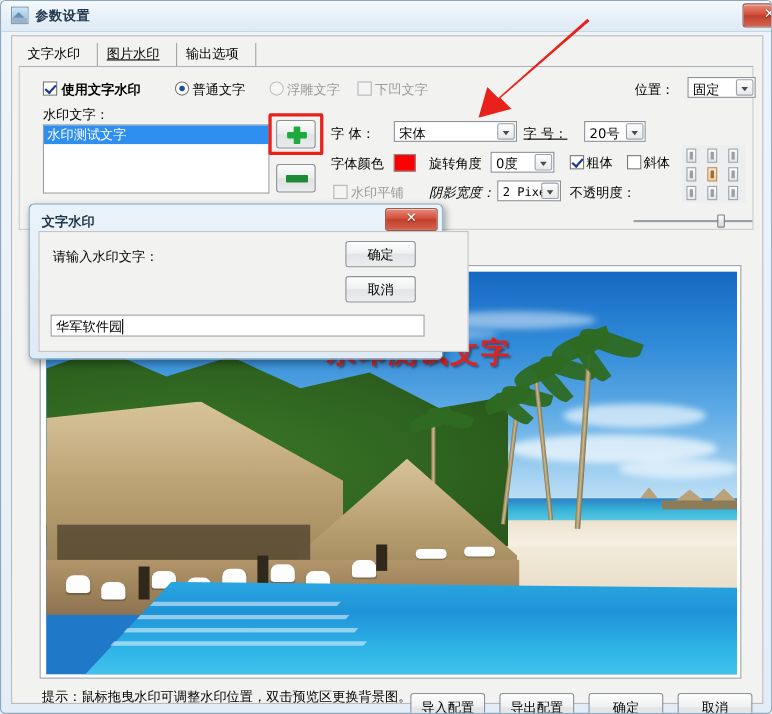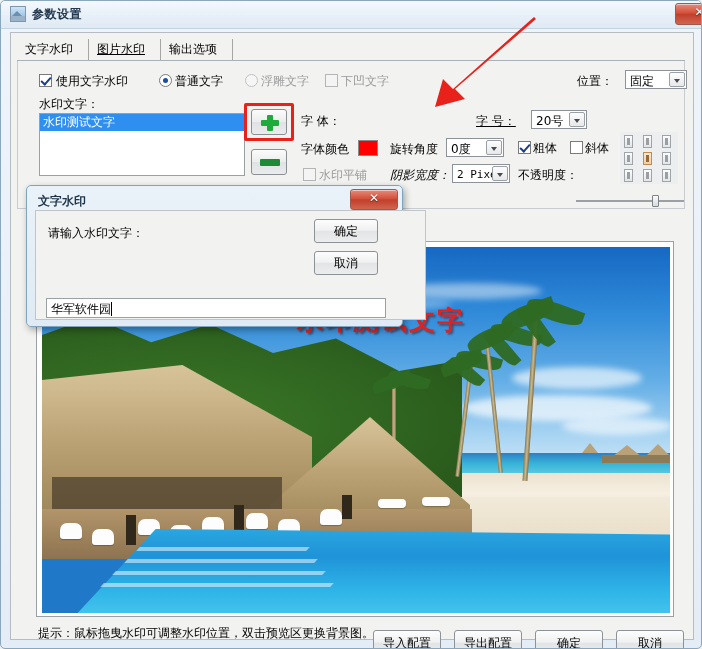--- a/index.html
+++ b/index.html
@@ -249,21 +249,21 @@
     position:absolute;left:0;top:1px;width:46px;text-align:center;color:#fff;
     font-size:12px;font-weight:bold;text-shadow:0 1px 1px rgba(0,0,0,.5);
   }
   .modal-body{
     position:absolute;left:8px;top:24px;width:391px;height:110px;
     background:#f2f2f0;border:1px solid #c0c5c9;box-sizing:border-box;
   }
   .modal-prompt{position:absolute;left:12px;top:14px;font-size:12px;color:#000;}
   .modal-input{
     position:absolute;left:10px;top:75px;width:340px;height:20px;
-    background:#fff;border:1px solid #9ba0a5;box-sizing:border-box;margin-top:12px;
+    background:#fff;border:1px solid #9ba0a5;box-sizing:border-box;
   }
   .modal-input .txt{position:absolute;left:4px;top:2px;font-size:12px;color:#000;}
   .caret{position:absolute;left:64px;top:3px;width:1px;height:14px;background:#000;}
   
   .arrow-svg{position:absolute;left:390px;top:14px;width:145px;height:92px;}
 </style>
 </head>
 <body>
 
 <div class="win">
@@ -285,21 +285,21 @@
     <div class="tabstrip">
       <div class="tab active" style="left:0;width:72px;">文字水印</div>
       <div class="tab" style="left:72px;width:72px;text-decoration:underline;">图片水印</div>
       <div class="tab" style="left:144px;width:72px;">输出选项</div>
     </div>
     <div class="tabline"></div>
 
     <div class="opts">
 
       <div class="cb on" style="left:21px;top:13px;"></div>
-      <div class="lbl" style="left:38px;top:12px;">使用文字水印</div>
+      <div class="lbl" style="left:38px;top:12px;font-weight:bold;">使用文字水印</div>
 
       <div class="rd on" style="left:141px;top:13px;"></div>
       <div class="lbl" style="left:157px;top:12px;">普通文字</div>
 
       <div class="rd dis" style="left:227px;top:13px;"></div>
       <div class="lbl gray" style="left:243px;top:12px;">浮雕文字</div>
 
       <div class="cb dis" style="left:307px;top:13px;"></div>
       <div class="lbl gray" style="left:323px;top:12px;">下凹文字</div>
 
@@ -316,20 +316,24 @@
 
       <div class="redbox" style="left:226px;top:42px;width:50px;height:38px;"></div>
       <div class="pmbtn" style="left:233px;top:48px;">
         <span class="plusglyph"></span>
       </div>
       <div class="pmbtn" style="left:233px;top:88px;">
         <span class="minusglyph"></span>
       </div>
 
       <div class="lbl" style="left:283px;top:52px;">字  体：</div>
+      <div class="combo" style="left:340px;top:49px;width:112px;">
+        <span class="val">宋体</span>
+        <span class="arrow"></span>
+      </div>
 
       <div class="lbl" style="left:458px;top:52px;text-decoration:underline;">字  号：</div>
       <div class="combo" style="left:513px;top:49px;width:56px;">
         <span class="val">20号</span>
         <span class="arrow"></span>
       </div>
 
       <div class="lbl" style="left:283px;top:80px;">字体颜色</div>
       <div class="colorswatch" style="left:340px;top:79px;"></div>
 

